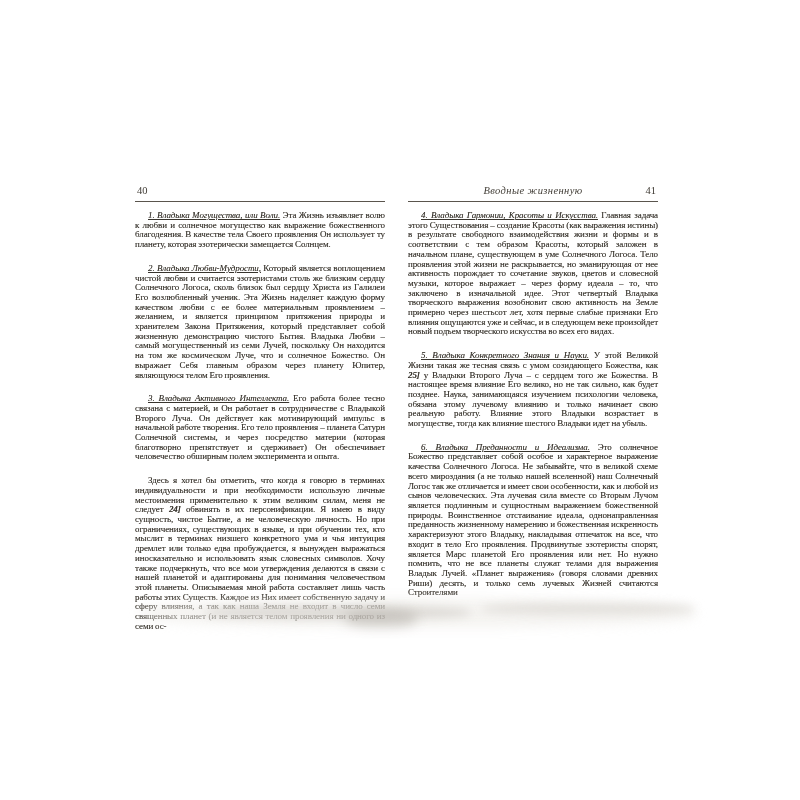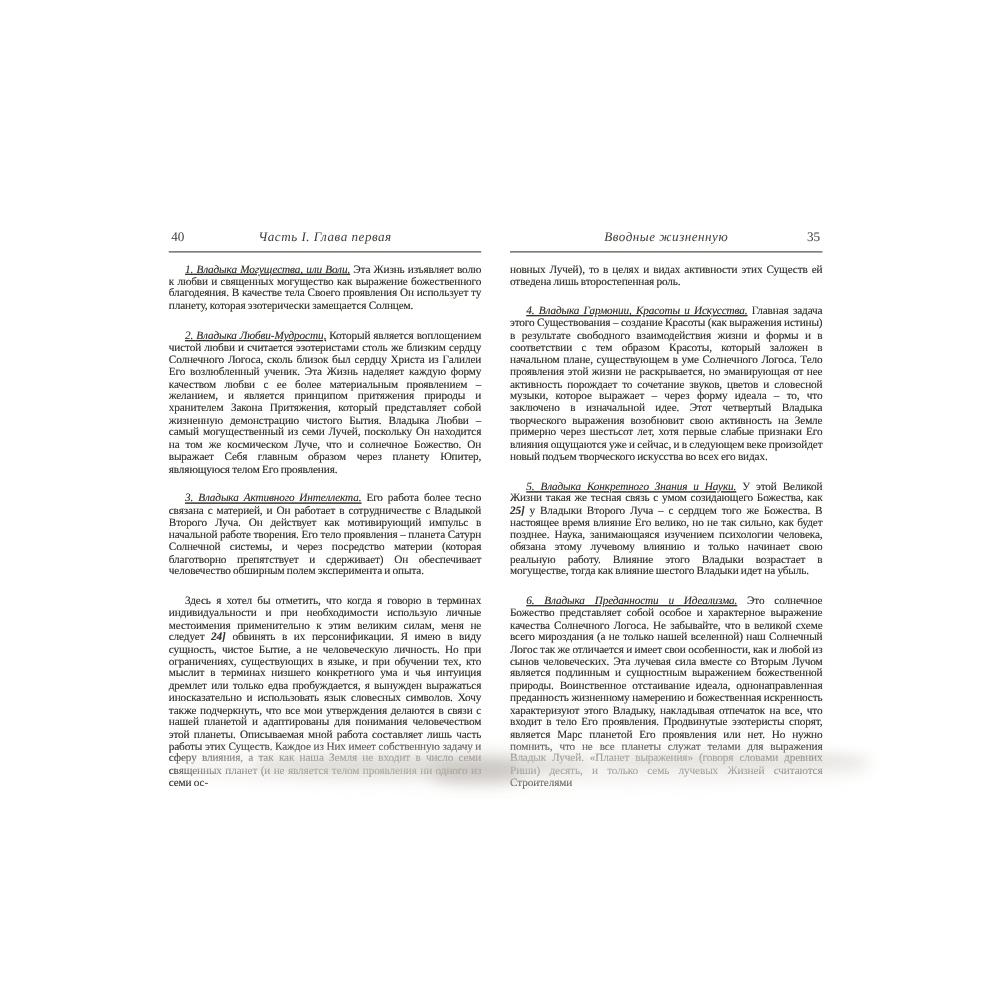--- a/index.html
+++ b/index.html
@@ -67,39 +67,37 @@
   .smudge.s3{left:345px;top:610px;width:72px;height:17px;background:#a9a49d;filter:blur(6px);opacity:.45;}
 </style>
 </head>
 <body>
 
 <div class="photo">
 
   <section class="page left">
     <div class="pagehead">
       <span class="pagenum atleft">40</span>
-      <span class="runtitle">Часть I. Глава первая</span>
     </div>
     <div class="rule"></div>
     <div class="pagebody" id="left-body">
-        <p class="para"><span class="it">1. Владыка Могущества, или Воли.</span><span> Эта Жизнь изъявляет волю к любви и священных могущество как выражение божественного благодеяния. В качестве тела Своего проявления Он использует ту планету, которая эзотерически замещается Солнцем.</span></p>
+        <p class="para"><span class="it">1. Владыка Могущества, или Воли.</span><span> Эта Жизнь изъявляет волю к любви и солнечное могущество как выражение божественного благодеяния. В качестве тела Своего проявления Он использует ту планету, которая эзотерически замещается Солнцем.</span></p>
         <p class="para"><span class="it">2. Владыка Любви-Мудрости,</span><span> Который является воплощением чистой любви и считается эзотеристами столь же близким сердцу Солнечного Логоса, сколь близок был сердцу Христа из Галилеи Его возлюбленный ученик. Эта Жизнь наделяет каждую форму качеством любви с ее более материальным проявлением – желанием, и является принципом притяжения природы и хранителем Закона Притяжения, который представляет собой жизненную демонстрацию чистого Бытия. Владыка Любви – самый могущественный из семи Лучей, поскольку Он находится на том же космическом Луче, что и солнечное Божество. Он выражает Себя главным образом через планету Юпитер, являющуюся телом Его проявления.</span></p>
         <p class="para"><span class="it">3. Владыка Активного Интеллекта.</span><span> Его работа более тесно связана с материей, и Он работает в сотрудничестве с Владыкой Второго Луча. Он действует как мотивирующий импульс в начальной работе творения. Его тело проявления – планета Сатурн Солнечной системы, и через посредство материи (которая благотворно препятствует и сдерживает) Он обеспечивает человечество обширным полем эксперимента и опыта.</span></p>
         <p class="para"><span>Здесь я хотел бы отметить, что когда я говорю в терминах индивидуальности и при необходимости использую личные местоимения применительно к этим великим силам, меня не следует </span><span class="bd">24]</span><span> обвинять в их персонификации. Я имею в виду сущность, чистое Бытие, а не человеческую личность. Но при ограничениях, существующих в языке, и при обучении тех, кто мыслит в терминах низшего конкретного ума и чья интуиция дремлет или только едва пробуждается, я вынужден выражаться иносказательно и использовать язык словесных символов. Хочу также подчеркнуть, что все мои утверждения делаются в связи с нашей планетой и адаптированы для понимания человечеством этой планеты. Описываемая мной работа составляет лишь часть работы этих Существ. Каждое из Них имеет собственную задачу и сферу влияния, а так как наша Земля не входит в число семи священных планет (и не является телом проявления ни одного из семи ос-</span></p>
       </div>
   </section>
 
   <section class="page right">
     <div class="pagehead">
       <span class="runtitle">Вводные жизненную</span>
-      <span class="pagenum atright">35</span>
+      <span class="pagenum atright">41</span>
     </div>
     <div class="rule"></div>
     <div class="pagebody" id="right-body">
-        <p class="para noindent"><span>новных Лучей), то в целях и видах активности этих Существ ей отведена лишь второстепенная роль.</span></p>
         <p class="para"><span class="it">4. Владыка Гармонии, Красоты и Искусства.</span><span> Главная задача этого Существования – создание Красоты (как выражения истины) в результате свободного взаимодействия жизни и формы и в соответствии с тем образом Красоты, который заложен в начальном плане, существующем в уме Солнечного Логоса. Тело проявления этой жизни не раскрывается, но эманирующая от нее активность порождает то сочетание звуков, цветов и словесной музыки, которое выражает – через форму идеала – то, что заключено в изначальной идее. Этот четвертый Владыка творческого выражения возобновит свою активность на Земле примерно через шестьсот лет, хотя первые слабые признаки Его влияния ощущаются уже и сейчас, и в следующем веке произойдет новый подъем творческого искусства во всех его видах.</span></p>
         <p class="para"><span class="it">5. Владыка Конкретного Знания и Науки.</span><span> У этой Великой Жизни такая же тесная связь с умом созидающего Божества, как </span><span class="bd">25]</span><span> у Владыки Второго Луча – с сердцем того же Божества. В настоящее время влияние Его велико, но не так сильно, как будет позднее. Наука, занимающаяся изучением психологии человека, обязана этому лучевому влиянию и только начинает свою реальную работу. Влияние этого Владыки возрастает в могуществе, тогда как влияние шестого Владыки идет на убыль.</span></p>
         <p class="para"><span class="it">6. Владыка Преданности и Идеализма.</span><span> Это солнечное Божество представляет собой особое и характерное выражение качества Солнечного Логоса. Не забывайте, что в великой схеме всего мироздания (а не только нашей вселенной) наш Солнечный Логос так же отличается и имеет свои особенности, как и любой из сынов человеческих. Эта лучевая сила вместе со Вторым Лучом является подлинным и сущностным выражением божественной природы. Воинственное отстаивание идеала, однонаправленная преданность жизненному намерению и божественная искренность характеризуют этого Владыку, накладывая отпечаток на все, что входит в тело Его проявления. Продвинутые эзотеристы спорят, является Марс планетой Его проявления или нет. Но нужно помнить, что не все планеты служат телами для выражения Владык Лучей. «Планет выражения» (говоря словами древних Риши) десять, и только семь лучевых Жизней считаются Строителями</span></p>
       </div>
   </section>
 
   <div class="smudge band"></div>
   <div class="smudge s1"></div>
   <div class="smudge s2"></div>
   <div class="smudge s3"></div>

